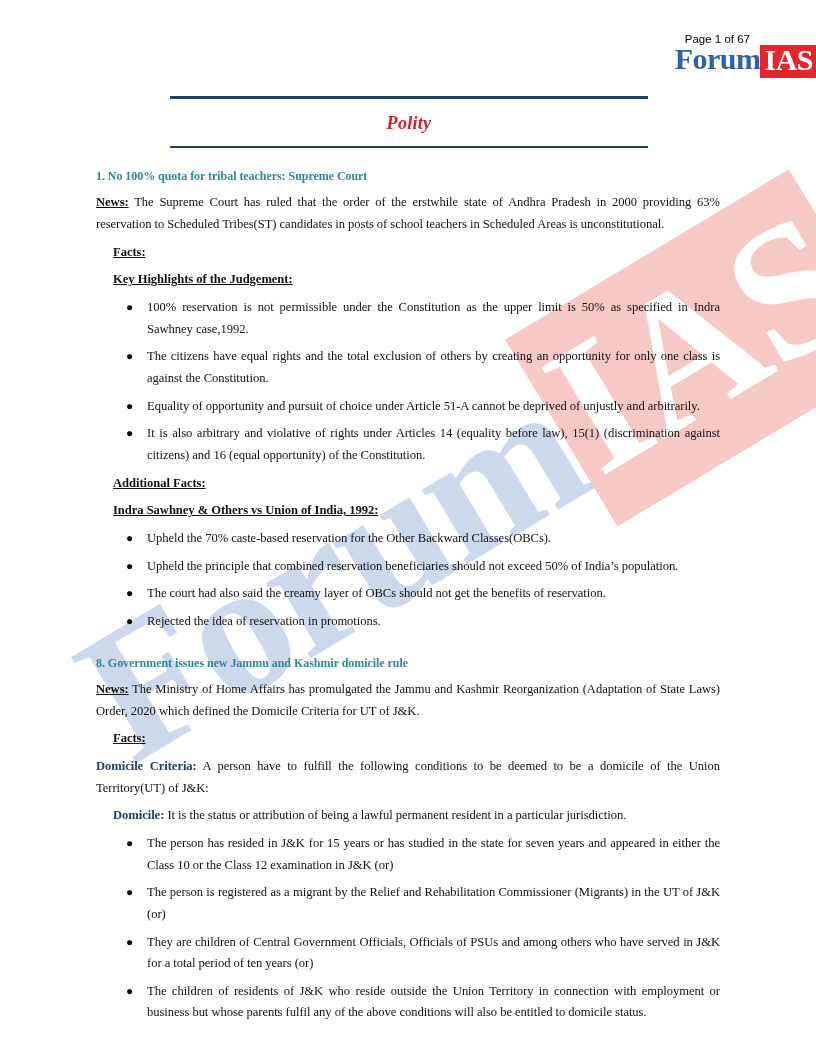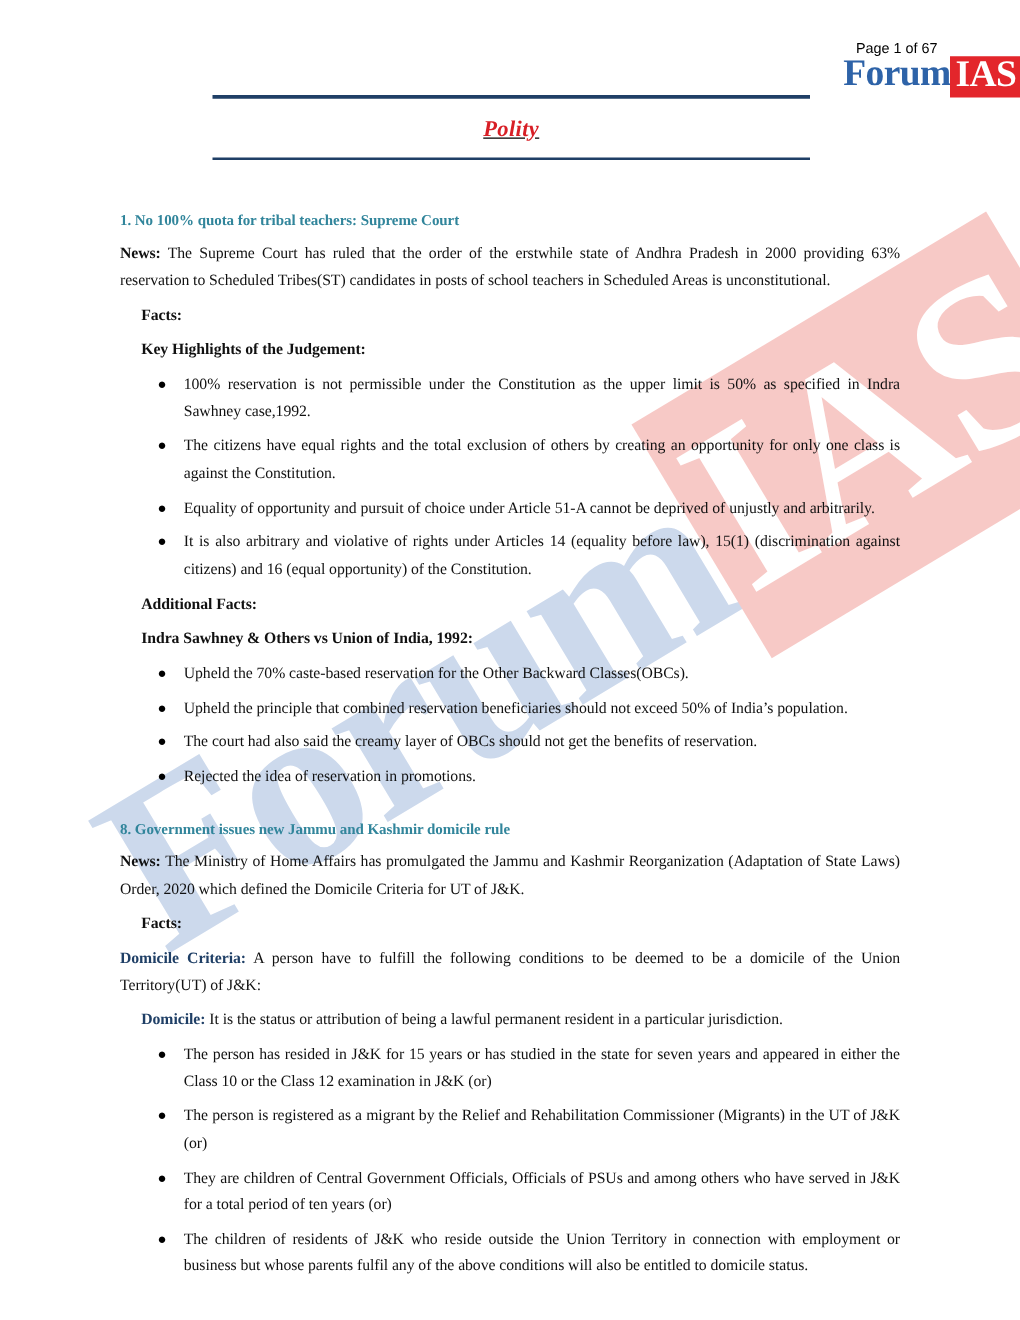--- a/index.html
+++ b/index.html
@@ -103,23 +103,22 @@
     letter-spacing: -0.5px;
     vertical-align: baseline;
     position: relative;
     top: 1px;
   }
 
   
   .title-band {
     position: absolute;
     left: 170px;
-    top: 76px;
+    top: 96px;
     width: 478px;
-    text-decoration: underline;
   }
   .rule {
     height: 2.5px;
     background: #1f3f66;
     width: 100%;
   }
   .title-text {
     text-align: center;
     font-family: "Liberation Serif", "DejaVu Serif", serif;
     font-style: italic;
@@ -155,20 +154,21 @@
     color: #111111;
     text-align: justify;
     letter-spacing: -0.05px;
   }
   p.para.nojust {
     text-align: left;
     margin-left: 17px;
   }
   .lead {
     font-weight: bold;
+    text-decoration: underline;
   }
   .lead-blue {
     font-weight: bold;
     color: #1f3f66;
   }
   ul.bullets {
     list-style: none;
     margin: 4px 0 6px 0;
     padding: 0;
   }

